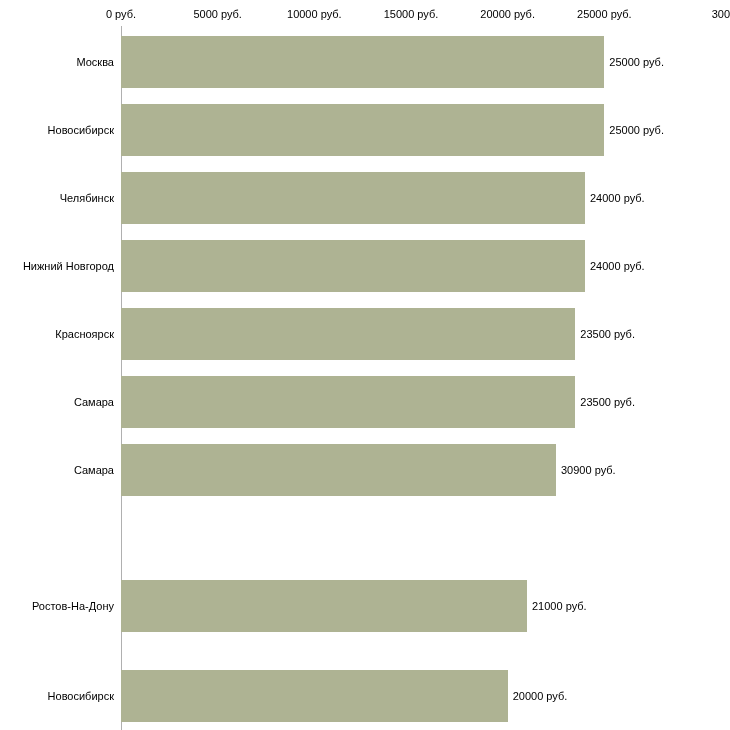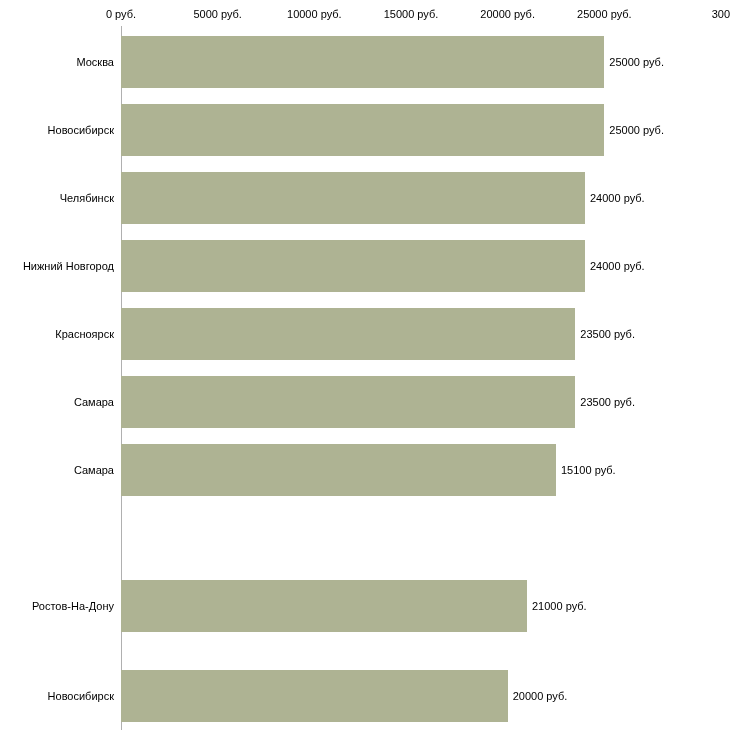--- a/index.html
+++ b/index.html
@@ -123,21 +123,21 @@
         <div class="bar-value" style="left: 575.333px;">23500 руб.</div>
       </div>
       <div class="row" style="top: 342px;">
         <div class="cat-label" style="right: 609px;">Самара</div>
         <div class="bar" style="left: 121px; width: 454.333px; background: rgb(174, 179, 147);"></div>
         <div class="bar-value" style="left: 575.333px;">23500 руб.</div>
       </div>
       <div class="row" style="top: 410px;">
         <div class="cat-label" style="right: 609px;">Самара</div>
         <div class="bar" style="left: 121px; width: 435px; background: rgb(174, 179, 147);"></div>
-        <div class="bar-value" style="left: 556px;">15100 руб.</div>
+        <div class="bar-value" style="left: 556px;">30900 руб.</div>
       </div>
       <div class="row" style="top: 546px;">
         <div class="cat-label" style="right: 609px; padding-left: 21px;">Ростов-На-Дону</div>
         <div class="bar" style="left: 121px; width: 406px; background: rgb(174, 179, 147);"></div>
         <div class="bar-value" style="left: 527px;">21000 руб.</div>
       </div>
       <div class="row" style="top: 636px;">
         <div class="cat-label" style="right: 609px;">Новосибирск</div>
         <div class="bar" style="left: 121px; width: 386.667px; background: rgb(174, 179, 147);"></div>
         <div class="bar-value" style="left: 507.667px;">20000 руб.</div>

